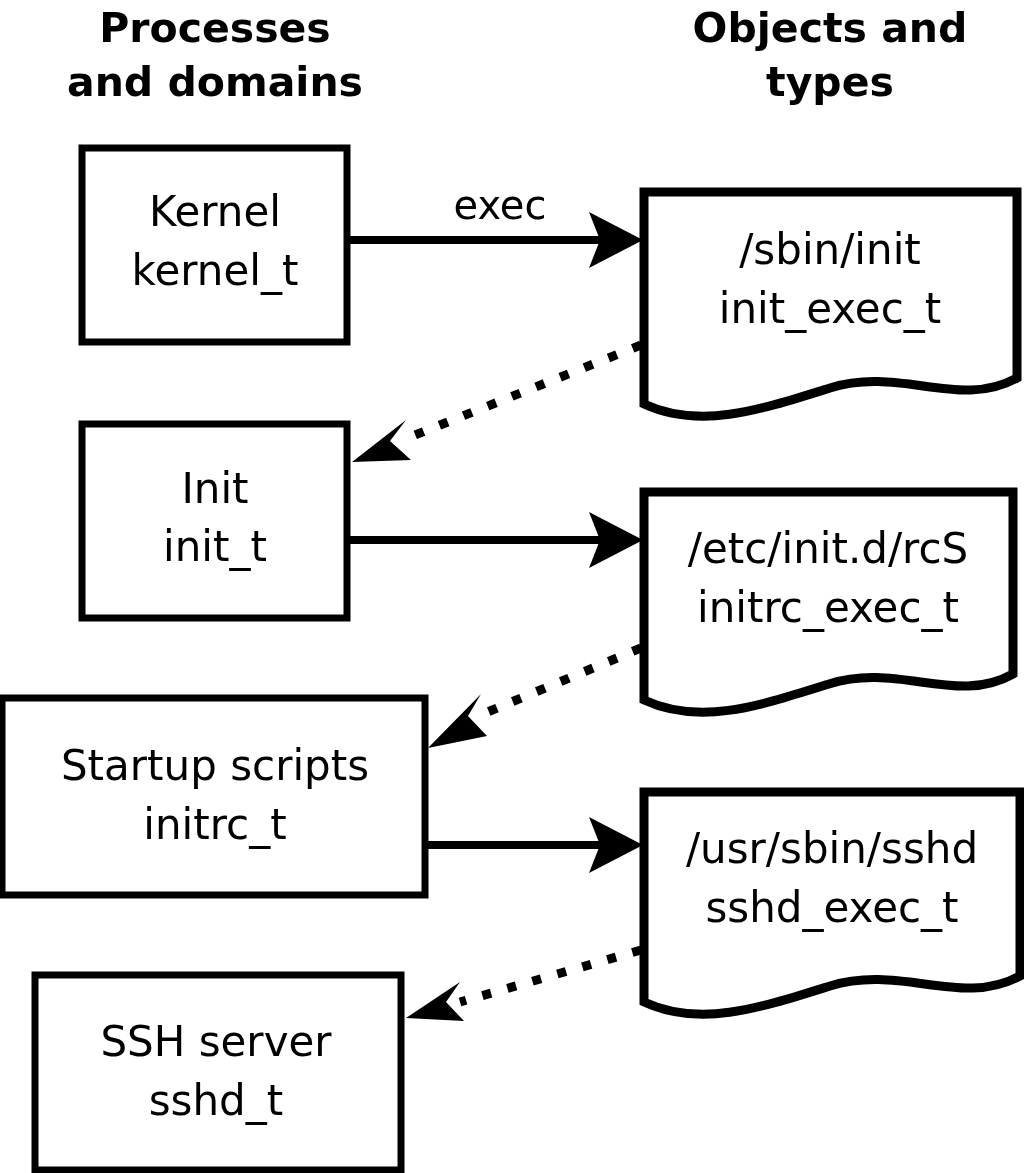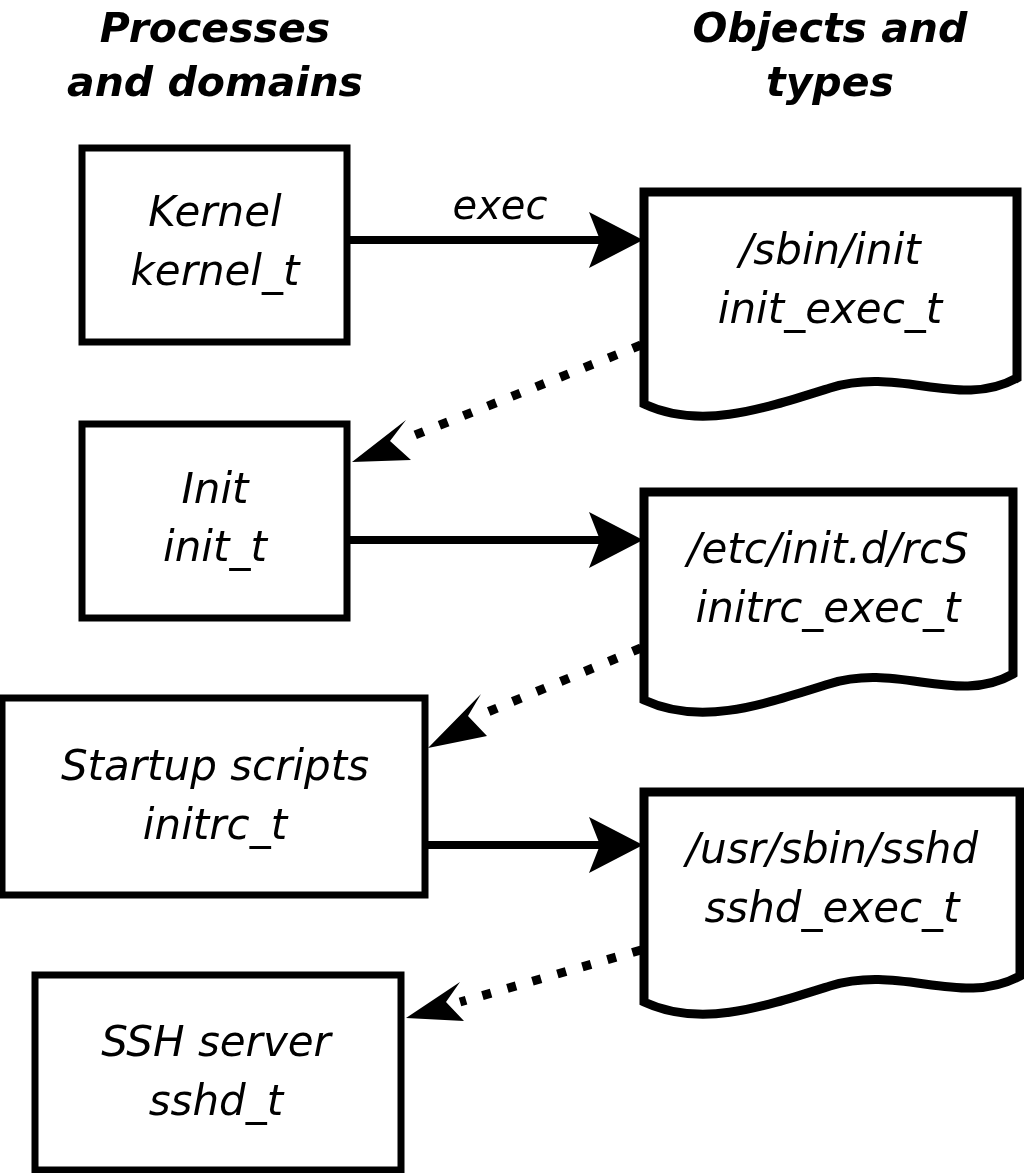--- a/index.html
+++ b/index.html
@@ -11,21 +11,20 @@
     width: 1024px;
     height: 1173px;
     overflow: hidden;
     font-family: "DejaVu Sans", sans-serif;
   }
   #diagram-root {
     position: relative;
     width: 1024px;
     height: 1173px;
     background: #ffffff;
-    font-style: italic;
   }
   svg#diagram-svg {
     position: absolute;
     top: 0;
     left: 0;
     width: 1024px;
     height: 1173px;
     display: block;
   }
   .col-header {

